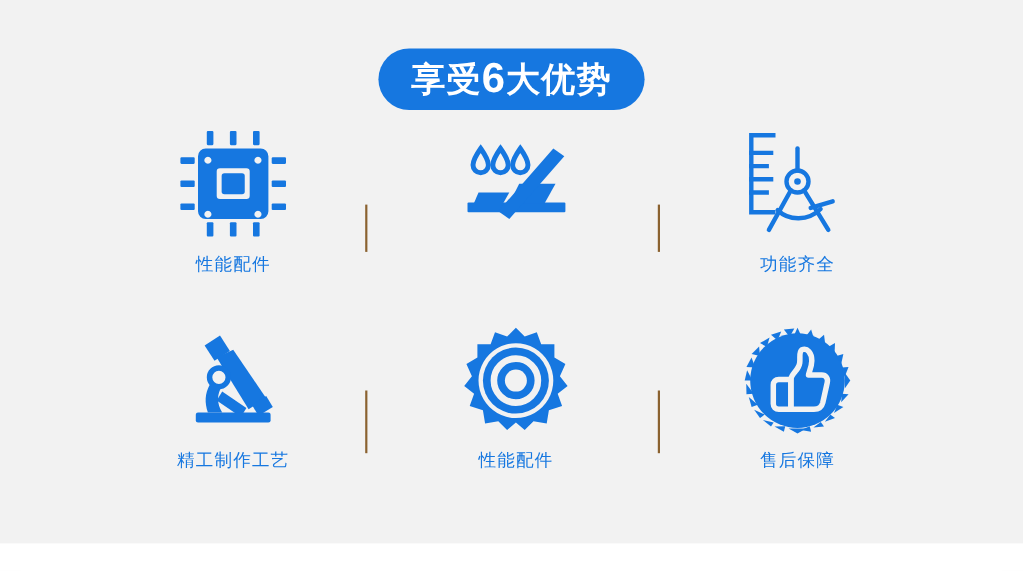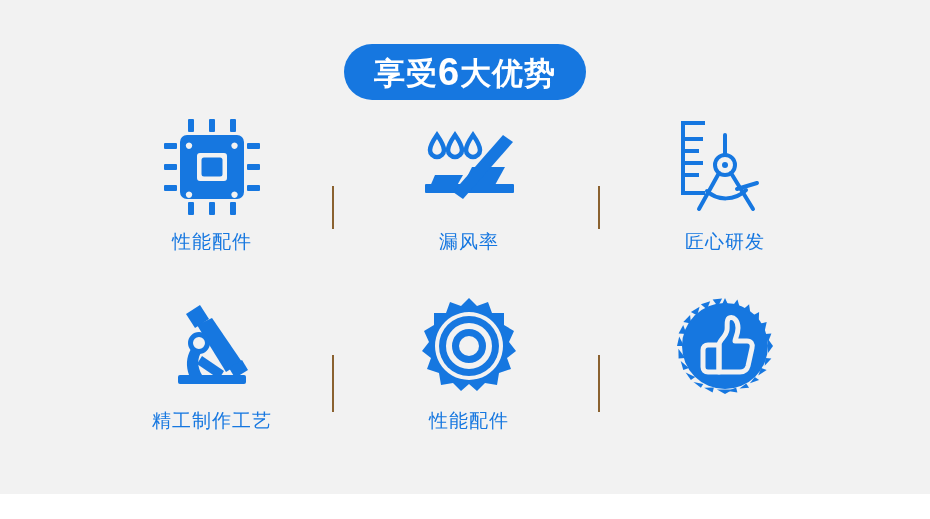--- a/index.html
+++ b/index.html
@@ -72,21 +72,21 @@
     text-align: center;
   }
   .feature .icon-wrap {
     height: 110px;
     display: flex;
     align-items: center;
     justify-content: center;
   }
   .feature .feat-label {
     margin-top: 10px;
-    font-size: 19px;
+    font-size: 16px;
     color: #1677e0;
     letter-spacing: 1px;
     line-height: 1.1;
     white-space: nowrap;
   }
 
   
   .col-0 { left: 32px; }
   .col-1 { left: 289px; }
   .col-2 { left: 545px; }
@@ -172,21 +172,20 @@
             <rect x="8" y="67" width="89" height="9" rx="1"></rect>
 
             <path d="M18,58 L46,58 L38,72 L12,72 Z"></path>
 
             <path d="M55,50 L88,50 L78,68 L46,68 Z"></path>
 
             <path d="M86,18 L96,25 L46,82 L36,75 Z"></path>
           </g>
         </svg>
       </div>
-      <div class="feat-label">漏风率</div>
     </div>
 
     <div class="feature col-2 row-0">
       <div class="icon-wrap">
         <svg width="100" height="100" viewBox="0 0 100 100" aria-hidden="true">
           <g stroke="#1677e0" fill="none" stroke-width="4" stroke-linecap="square">
 
             <path d="M28,6 L8,6 L8,76 L28,76"></path>
 
             <line x1="8" y1="22" x2="26" y2="22"></line>
@@ -203,21 +202,21 @@
             <line x1="44" y1="56" x2="24" y2="92"></line>
             <line x1="56" y1="56" x2="78" y2="92"></line>
 
             <path d="M32,74 C42,84 60,84 71,73"></path>
 
             <line x1="62" y1="72" x2="82" y2="66"></line>
           </g>
           <circle cx="50" cy="48" r="3" fill="#1677e0"></circle>
         </svg>
       </div>
-      <div class="feat-label">匠心研发</div>
+      <div class="feat-label">功能齐全</div>
     </div>
 
     <div class="feature col-0 row-1">
       <div class="icon-wrap">
         <svg width="100" height="100" viewBox="0 0 100 100" aria-hidden="true">
           <g fill="#1677e0">
 
             <path d="M24,18 L38,9 L47,23 L33,32 Z"></path>
 
             <path d="M35,29 L50,22 L80,66 L64,76 Z"></path>
@@ -292,20 +291,21 @@
             </g>
           </g>
 
           <g fill="none" stroke="#f2f2f2" stroke-width="5" stroke-linejoin="round" stroke-linecap="round">
             <path d="M44,49 C44,44 51,41 52,34 C52.7,29 51,24 54,22 C59,20 63,25 63,32 C63,38 60,43 60,45 L72,45
                      C76,45 78,48 77,52 L73,70 C72,74 69,76 65,76 L44,76 Z"></path>
             <path d="M44,49 L33,49 C30,49 28,51 28,54 L28,71 C28,74 30,76 33,76 L44,76 Z"></path>
           </g>
         </svg>
       </div>
+      <div class="feat-label">售后保障</div>
     </div>
 
   </div>
 
   <div class="divider" id="divider-r0-c0"></div>
   <div class="divider" id="divider-r0-c1"></div>
   <div class="divider" id="divider-r1-c0"></div>
   <div class="divider" id="divider-r1-c1"></div>
 
 </div>

